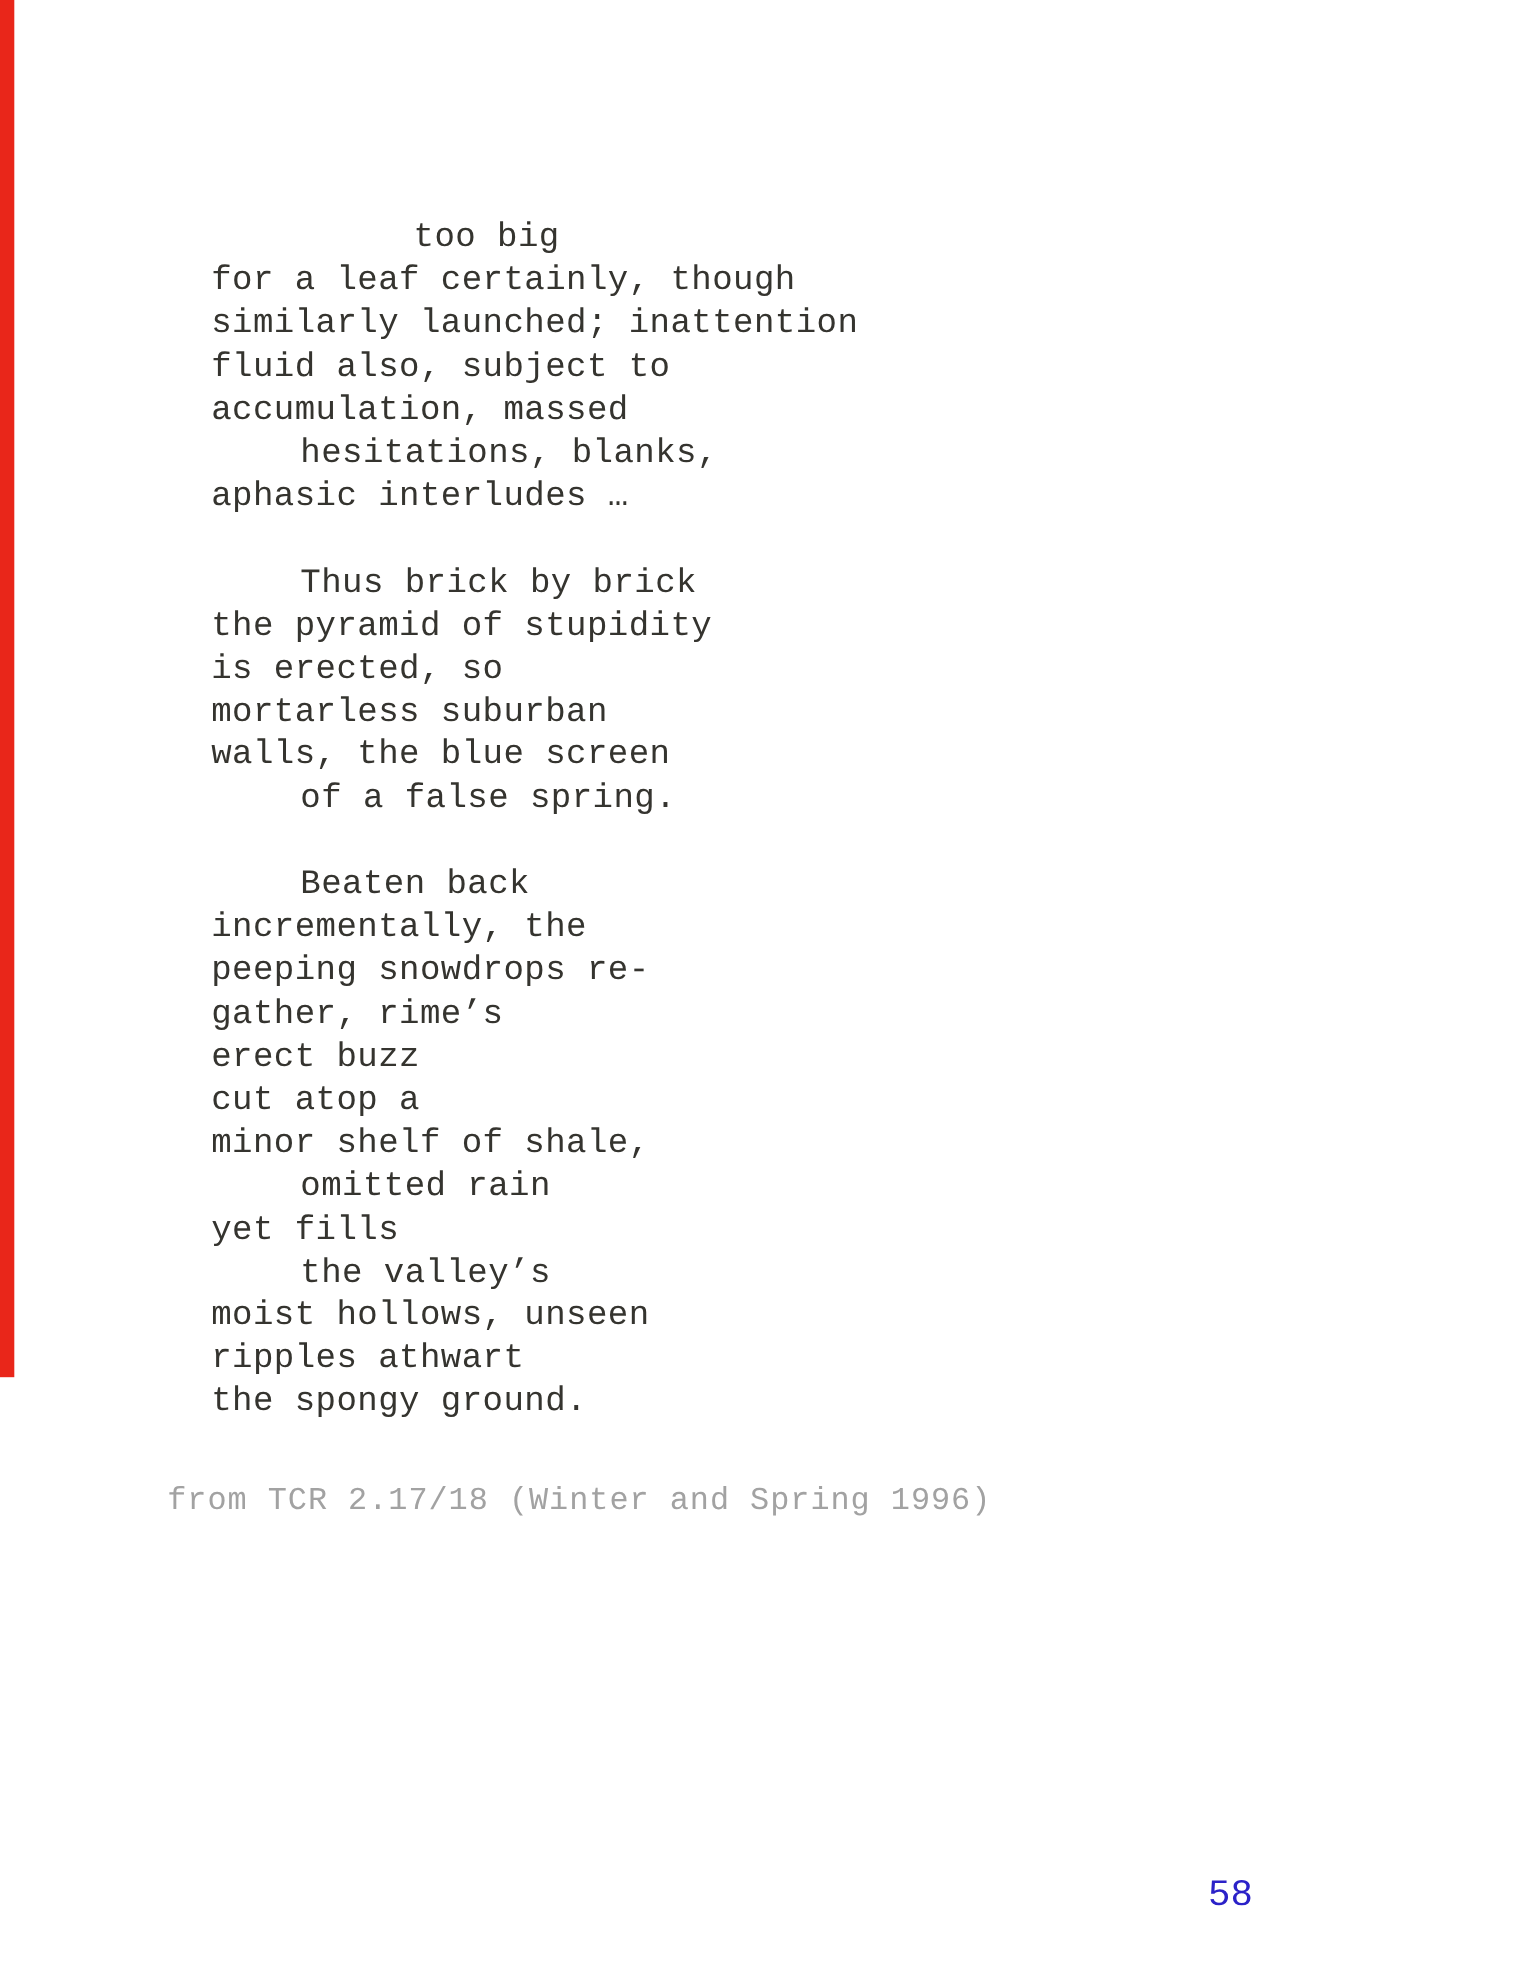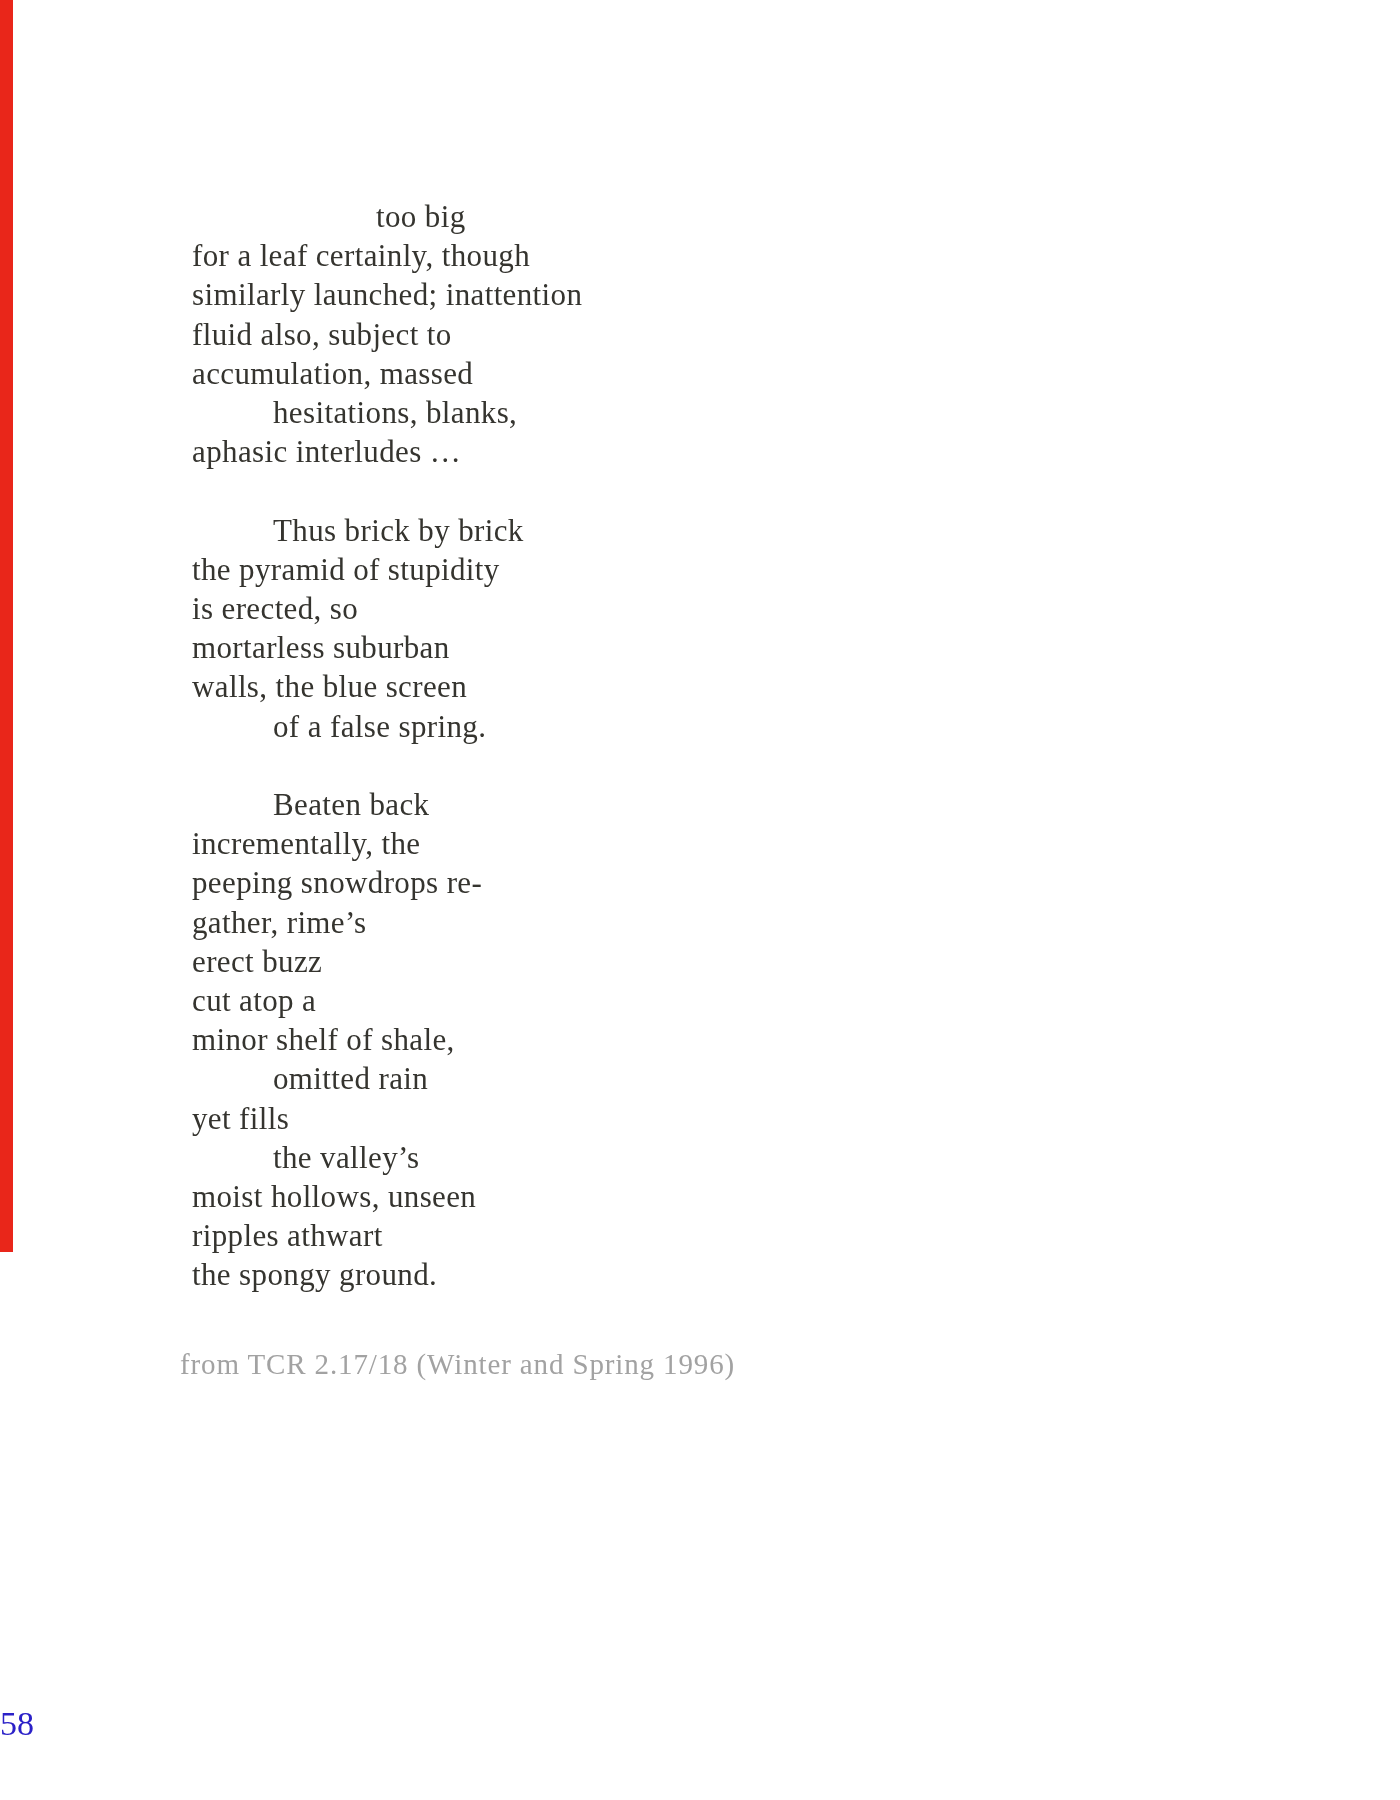--- a/index.html
+++ b/index.html
@@ -6,21 +6,21 @@
     margin: 0;
     padding: 0;
     background: #ffffff;
   }
   .page {
     position: relative;
     width: 1139px;
     height: 1800px;
     background: var(--bg, #ffffff);
     overflow: hidden;
-    font-family: Liberation Serif, serif;
+    font-family: Liberation Mono, monospace;
   }
   .accent-bar {
     position: absolute;
     left: 0;
     top: 0;
     width: 13px;
     height: 1252px;
     background: var(--accent, #e9261a);
   }
   .poem {
@@ -34,33 +34,33 @@
     white-space: pre;
   }
   .stanza + .stanza {
     margin-top: 39.2px;
   }
   .line.indent-0 { padding-left: 0; margin-left: 24px; }
   .line.indent-1 { padding-left: 105px; }
   .line.indent-2 { padding-left: 208px; }
   .footer {
     position: absolute;
-    left: 180px;
+    left: 152px;
     top: 1348px;
     font-size: 29px;
     font-weight: 300;
     letter-spacing: 0.030em;
     color: var(--footer, #a2a2a2);
   }
   .page-number {
     position: absolute;
     left: 0;
     right: 0;
     top: 1705px;
-    text-align: left;
+    text-align: right;
     font-size: 34px;
     color: var(--pagenum, #2b21c8);
   }
 </style>
 </head>
 <body>
 
 <div class="page" style="--bg: #ffffff; --accent: #e9261a; --poem: #35342f; --footer: #a2a2a2; --pagenum: #2b21c8;">
   <div class="accent-bar"></div>
   <main class="poem" id="poem-root"><div class="stanza"><div class="line indent-2">too big</div><div class="line indent-0">for a leaf certainly, though</div><div class="line indent-0">similarly launched; inattention</div><div class="line indent-0">fluid also, subject to</div><div class="line indent-0">accumulation, massed</div><div class="line indent-1">hesitations, blanks,</div><div class="line indent-0">aphasic interludes …</div></div><div class="stanza"><div class="line indent-1">Thus brick by brick</div><div class="line indent-0">the pyramid of stupidity</div><div class="line indent-0">is erected, so</div><div class="line indent-0">mortarless suburban</div><div class="line indent-0">walls, the blue screen</div><div class="line indent-1">of a false spring.</div></div><div class="stanza"><div class="line indent-1">Beaten back</div><div class="line indent-0">incrementally, the</div><div class="line indent-0">peeping snowdrops re-</div><div class="line indent-0">gather, rime’s</div><div class="line indent-0">erect buzz</div><div class="line indent-0">cut atop a</div><div class="line indent-0">minor shelf of shale,</div><div class="line indent-1">omitted rain</div><div class="line indent-0">yet fills</div><div class="line indent-1">the valley’s</div><div class="line indent-0">moist hollows, unseen</div><div class="line indent-0">ripples athwart</div><div class="line indent-0">the spongy ground.</div></div></main>

